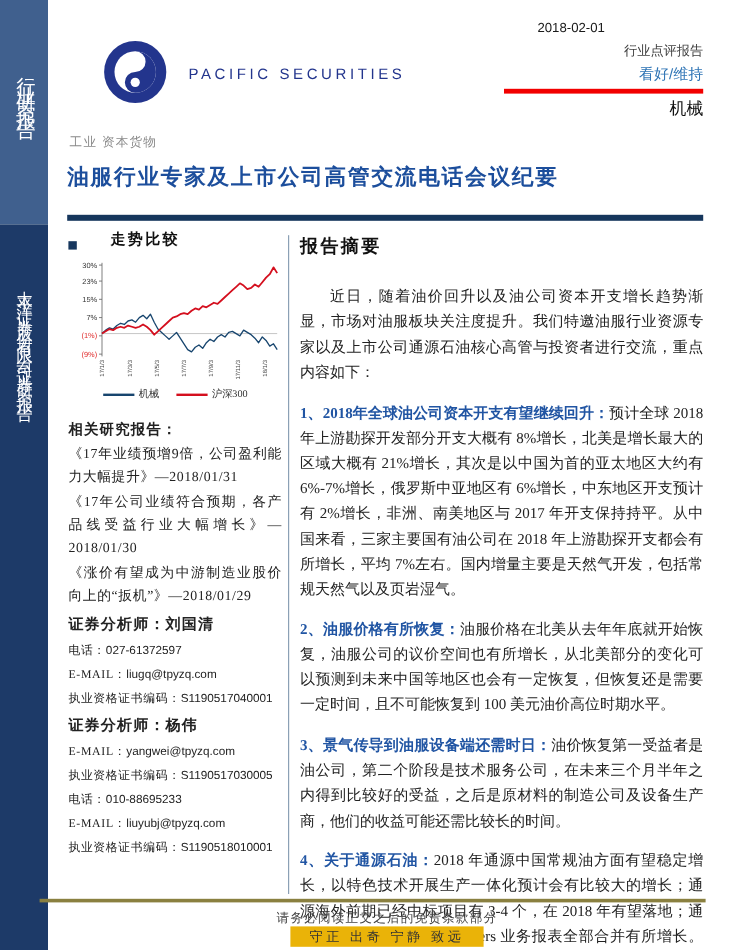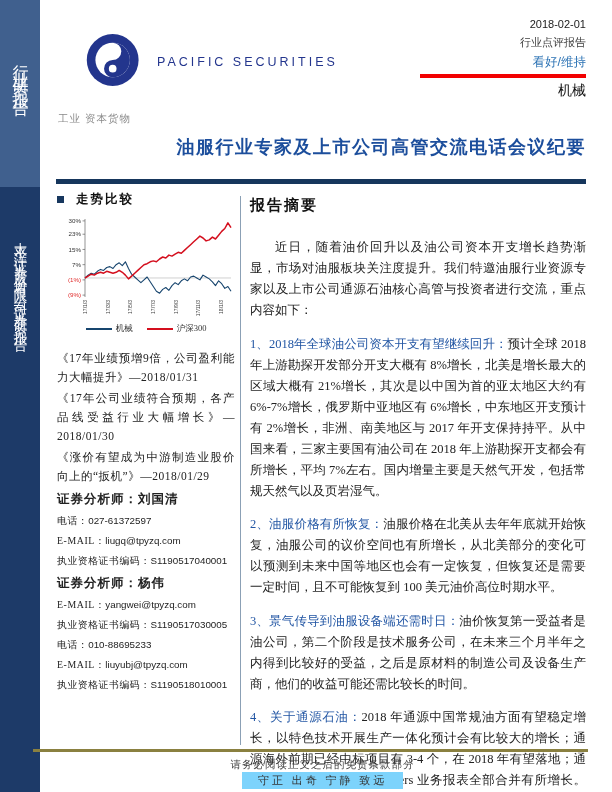--- a/index.html
+++ b/index.html
@@ -16,37 +16,37 @@
 
   
   .logo{position:absolute;left:57px;top:12px;display:flex;align-items:center;}
   .logo-mark{width:96px;height:96px;}
   .logo-text{margin-left:4px;font-family:"Liberation Sans","DejaVu Sans",sans-serif;color:#23358d;}
   .logo-cn{font-size:31px;font-weight:bold;letter-spacing:2px;line-height:1;}
   .logo-en{font-size:12.5px;letter-spacing:3px;margin-top:3px;}
 
   .header-right{position:absolute;right:26px;top:18px;width:220px;text-align:right;
                 font-family:"Liberation Sans","DejaVu Sans",sans-serif;}
-  .hr-date{font-size:11px;color:#1a1a1a;}
+  .hr-date{font-size:11px;color:#1a1a1a;text-align:center;}
   .hr-type{font-size:11px;color:#3f3f3f;margin-top:5px;}
   .hr-rating{font-size:12.5px;color:#2e74b5;margin-top:4px;}
   .hr-redline{height:3.5px;background:#f20000;margin-top:3px;margin-left:auto;width:166px;}
   .hr-industry{font-size:14px;color:#111;margin-top:4px;}
 
   .sector{position:absolute;left:58px;top:112px;font-size:10.5px;color:#8a8a8a;
           font-family:"Liberation Sans","DejaVu Sans",sans-serif;letter-spacing:1px;}
 
-  .report-title{position:absolute;left:56px;top:135px;width:530px;text-align:right;
+  .report-title{position:absolute;left:56px;top:135px;width:530px;text-align:left;
                 font-size:18px;font-weight:bold;color:#1c4e9c;letter-spacing:1.5px;}
   .title-bar{position:absolute;left:56px;top:179px;width:530px;height:5px;background:#16365c;}
   .vrule{position:absolute;left:240px;top:196px;width:1px;height:549px;background:#8ba0b5;}
 
   
   .left-col{position:absolute;left:57px;top:191px;width:178px;}
-  .trend-header{display:flex;align-items:center;}
+  .trend-header{display:flex;align-items:flex-end;gap:16px;}
   .bullet-sq{width:7px;height:7px;background:#17375e;margin-right:12px;}
   .trend-label{font-size:12.5px;font-weight:bold;letter-spacing:2px;color:#111;}
   .chart-svg{display:block;margin-top:5px;}
   .chart-legend{display:flex;justify-content:center;gap:14px;margin-top:2px;
                 font-size:8.5px;color:#333;}
   .leg-item{display:flex;align-items:center;gap:4px;}
   .leg-line{display:inline-block;width:26px;height:2px;}
 
   .related{margin-top:14px;font-size:11.5px;line-height:19px;}
   .related-header{font-weight:bold;font-size:12px;letter-spacing:1px;}
@@ -55,28 +55,28 @@
   .analyst{margin-top:5px;}
   .an-name{font-weight:bold;font-size:12.5px;letter-spacing:1px;margin-bottom:3px;}
   .an-row{font-size:9.8px;color:#222;margin:7px 0;letter-spacing:0.6px;}
   .an-row .val{font-family:"Liberation Sans","DejaVu Sans",sans-serif;letter-spacing:0;}
 
   
   .right-col{position:absolute;left:250px;top:196px;width:336px;}
   .summary-header{font-size:15px;font-weight:bold;letter-spacing:2px;color:#111;}
   .intro{margin-top:22px;text-indent:2em;font-size:12.5px;line-height:21px;text-align:justify;}
   .item{margin-top:10px;font-size:12.5px;line-height:21px;text-align:justify;}
-  .item .lead{color:#2155a3;font-weight:normal;}
+  .item .lead{color:#2155a3;font-weight:bold;}
 
   
   .footer-line{position:absolute;left:33px;top:749px;width:555px;height:2.5px;background:#8a8040;}
   .footer{position:absolute;left:57px;top:758px;width:531px;display:flex;
           justify-content:space-between;align-items:center;flex-direction:column;}
   .disclaimer{font-size:10.5px;color:#444;letter-spacing:1px;}
-  .motto{font-size:11px;color:#333;background:#7dd3fc;padding:1px 16px;letter-spacing:3px;}
+  .motto{font-size:11px;color:#333;background:#eab308;padding:1px 16px;letter-spacing:3px;}
 </style>
 </head>
 <body>
 
 <div class="sidebar-top">
   <span class="v-text top">行业研究报告</span>
 </div>
 <div class="sidebar-bottom">
   <span class="v-text bot">太平洋证券股份有限公司证券研究报告</span>
 </div>
@@ -143,20 +143,21 @@
         <span class="leg-line" style="background: rgb(23, 69, 110);"></span>
         <span>机械</span>
       </span>
       <span class="leg-item">
         <span class="leg-line" style="background: rgb(212, 15, 30);"></span>
         <span>沪深300</span>
       </span>
     </div>
 
   <div class="related">
+    <div class="related-header">相关研究报告：</div>
     <p class="report-item">《17年业绩预增9倍，公司盈利能力大幅提升》—2018/01/31</p>
     <p class="report-item">《17年公司业绩符合预期，各产品线受益行业大幅增长》—2018/01/30</p>
     <p class="report-item">《涨价有望成为中游制造业股价向上的“扳机”》—2018/01/29</p>
   </div>
 
   <div class="analyst">
     <div class="an-name"><span>证券分析师：</span><span>刘国清</span></div>
     <div class="an-row"><span>电话：</span><span class="val">027-61372597</span></div>
     <div class="an-row"><span>E-MAIL：</span><span class="val">liugq@tpyzq.com</span></div>
     <div class="an-row"><span>执业资格证书编码：</span><span class="val">S1190517040001</span></div>

